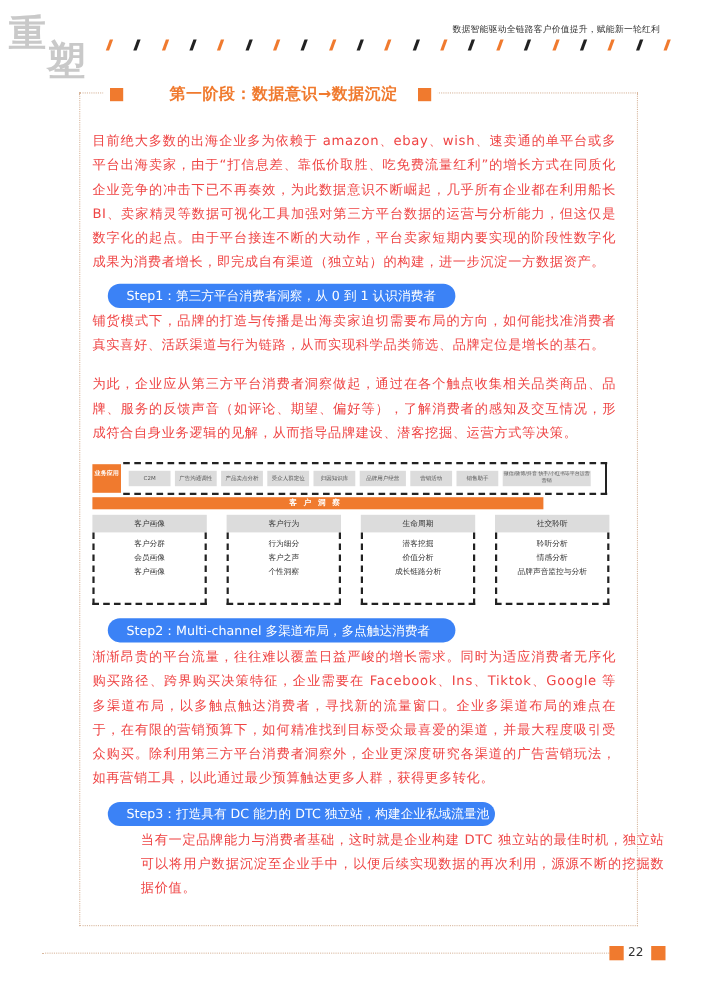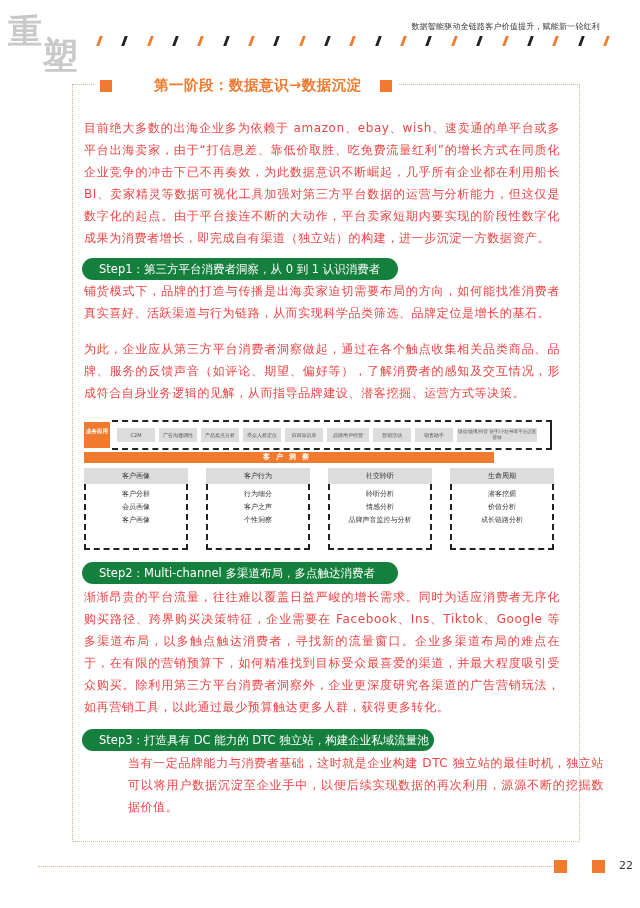--- a/index.html
+++ b/index.html
@@ -35,21 +35,21 @@
     }
     .sq { width: 12px; height: 12px; background: #f07a2e; display: inline-block; }
     .title {
       color: #f07a2e; font-weight: bold; font-size: 14.5px; letter-spacing: 0.5px; margin-left: 32px;
     }
     .para {
       position: absolute; left: 84px; width: 476px; font-size: 12px; line-height: 22px; color: #ef4444;
       text-align: justify; letter-spacing: 0.6px;
     }
     .pill {
-      position: absolute; left: 82px; height: 22px; background: #15803d; color: #fff;
+      position: absolute; left: 98px; height: 22px; background: #3b82f6; color: #fff;
       border-radius: 12px; font-size: 11.5px; line-height: 22px; padding-left: 17px;
     }
 
     
     .diag { position: absolute; left: 84px; top: 420px; width: 470px; height: 134px; }
     .dtop { position: absolute; left: 0; top: 0; width: 470px; height: 30px; }
     .dtop .badge {
       position: absolute; left: 0; top: 2px; width: 26px; height: 26px; background: #f07a2e; color: #fff;
       font-size: 5.5px; line-height: 7px; text-align: center; padding-top: 6px; font-weight: bold;
     }
@@ -73,21 +73,21 @@
     }
     .col .body {
       border-left: 2px dashed #222; border-right: 2px dashed #222; border-bottom: 2px dashed #222;
       height: 66px; text-align: center; font-size: 7px; line-height: 13px; color: #333; padding-top: 4px;
     }
 
     .footer-line {
       position: absolute; left: 38px; top: 866px; width: 520px; border-top: 1px dotted #d8b79e;
     }
     .pg-sq1 { position: absolute; left: 554px; top: 860px; width: 13px; height: 13px; background: #f07a2e; }
-    .pg-num { position: absolute; left: 571px; top: 859px; font-size: 11px; color: #333; margin-left: 48px; }
+    .pg-num { position: absolute; left: 571px; top: 859px; font-size: 11px; color: #333; }
     .pg-sq2 { position: absolute; left: 592px; top: 860px; width: 13px; height: 13px; background: #f07a2e; }
   </style>
 </head>
 <body>
 
 <div class="logo">
   <span class="c1">重</span>
   <span class="c2">塑</span>
 </div>
 <div class="tagline">数据智能驱动全链路客户价值提升，赋能新一轮红利</div>
@@ -156,33 +156,33 @@
     </div>
     <div class="col">
       <div class="head">客户行为</div>
       <div class="body">
         <div>行为细分</div>
         <div>客户之声</div>
         <div>个性洞察</div>
       </div>
     </div>
     <div class="col">
+      <div class="head">生命周期</div>
+      <div class="body">
+        <div>潜客挖掘</div>
+        <div>价值分析</div>
+        <div>成长链路分析</div>
+      </div>
+    </div>
+    <div class="col">
       <div class="head">社交聆听</div>
       <div class="body">
         <div>聆听分析</div>
         <div>情感分析</div>
         <div>品牌声音监控与分析</div>
-      </div>
-    </div>
-    <div class="col">
-      <div class="head">生命周期</div>
-      <div class="body">
-        <div>潜客挖掘</div>
-        <div>价值分析</div>
-        <div>成长链路分析</div>
       </div>
     </div>
   </div>
 </div>
 
 <div class="pill" style="top:562px; width:316px;">Step2：Multi-channel 多渠道布局，多点触达消费者</div>
 <div class="para" style="top:586px;">渐渐昂贵的平台流量，往往难以覆盖日益严峻的增长需求。同时为适应消费者无序化购买路径、跨界购买决策特征，企业需要在 Facebook、Ins、Tiktok、Google 等多渠道布局，以多触点触达消费者，寻找新的流量窗口。企业多渠道布局的难点在于，在有限的营销预算下，如何精准找到目标受众最喜爱的渠道，并最大程度吸引受众购买。除利用第三方平台消费者洞察外，企业更深度研究各渠道的广告营销玩法，如再营销工具，以此通过最少预算触达更多人群，获得更多转化。</div>
 
 <div class="pill" style="top:729px; width:352px;">Step3：打造具有 DC 能力的 DTC 独立站，构建企业私域流量池</div>
 <div class="para" style="top:752px;margin-left:44px;">当有一定品牌能力与消费者基础，这时就是企业构建 DTC 独立站的最佳时机，独立站可以将用户数据沉淀至企业手中，以便后续实现数据的再次利用，源源不断的挖掘数据价值。</div>

